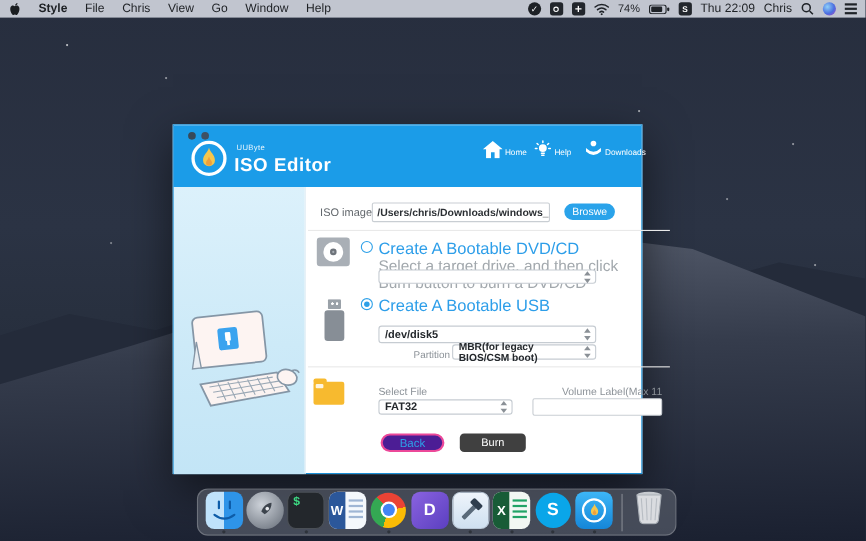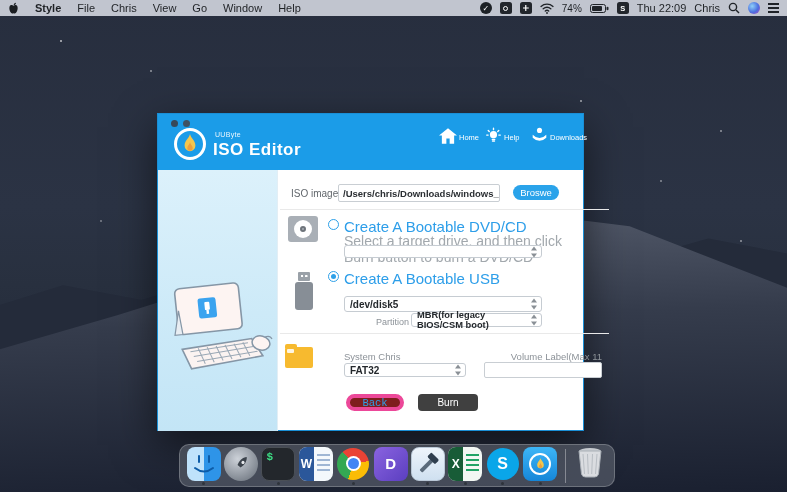--- a/index.html
+++ b/index.html
@@ -57,21 +57,21 @@
   .radio .dot { width:5px; height:5px; border-radius:50%; background:#2da0e8; display:none; }
   .radio.checked .dot { display:block; }
   .sec-title { position:absolute; color:#2d9ee9; font-size:15px; cursor:default; }
   .sec-desc { position:absolute; color:#a2a8ad; font-size:14px; }
   .sel { position:absolute; background:#fff; border:1px solid #c6ccd2; border-radius:3px; display:flex; align-items:center; padding:0 16px 0 5px; font-size:10px; font-weight:bold; color:#24282c; cursor:pointer; }
   .sel .stepper { position:absolute; right:3px; top:50%; transform:translateY(-50%); width:7px; height:11px; }
   .stepper i, .stepper b { position:absolute; left:0; width:0; height:0; border-left:3.5px solid transparent; border-right:3.5px solid transparent; }
   .stepper i { top:0; border-bottom:4px solid #8a9096; }
   .stepper b { bottom:0; border-top:4px solid #8a9096; }
   .small-lbl { position:absolute; color:#8c9298; font-size:9px; }
-  .back-btn { position:absolute; background:#7f1d1d; border:4px solid #ec4899; color:#2da0e8; border-radius:9px; font-size:10.5px; display:flex; align-items:center; justify-content:center; cursor:pointer; font-family:Liberation Mono, monospace; }
+  .back-btn { position:absolute; background:#4c1d95; border:2px solid #ec4899; color:#2da0e8; border-radius:9px; font-size:10.5px; display:flex; align-items:center; justify-content:center; cursor:pointer; font-family:Liberation Sans, sans-serif; }
   .burn-btn { position:absolute; background:#404040; border:none; color:#fff; border-radius:4px; font-size:10px; display:flex; align-items:center; justify-content:center; cursor:pointer; font-family:inherit; }
 
   
   .dvd-ic { position:absolute; left:130px; top:102px; width:30px; height:26px; background:#a9afb6; border-radius:3px; display:flex; align-items:center; justify-content:center; }
   .dvd-ic .disc { width:18px; height:18px; background:#fff; border-radius:50%; display:flex; align-items:center; justify-content:center; }
   .dvd-ic .hub { width:6px; height:6px; background:#a9afb6; border-radius:50%; border:2px solid #6e747b; }
   .usb-ic { position:absolute; left:137px; top:158px; width:18px; }
   .usb-ic .cap { width:12px; height:9px; background:#9aa1a8; margin:0 auto; border-radius:1px;
      background-image:radial-gradient(circle at 35% 45%, #fff 1px, transparent 1.4px), radial-gradient(circle at 70% 45%, #fff 1px, transparent 1.4px); }
   .usb-ic .body { width:18px; height:28px; background:#878e96; border-radius:3px; margin-top:1px; }
@@ -278,21 +278,21 @@
     <span>MBR(for legacy BIOS/CSM boot)</span>
     <span class="stepper">
         <i></i>
         <b></b>
       </span>
   </div>
 
   <div class="divider" style="left:122px;top:219px;width:329px;"></div>
 
   <div class="folder-ic"></div>
-  <span class="small-lbl" style="left:186px;top:237px;font-size:9.5px;">System Chris</span>
+  <span class="small-lbl" style="left:186px;top:237px;font-size:9.5px;">Select File</span>
   <div class="sel" style="left:186px;top:249px;width:122px;height:14px;">
     <span>FAT32</span>
     <span class="stepper">
         <i></i>
         <b></b>
       </span>
   </div>
   <span class="small-lbl" style="left:326px;top:237px;width:118px;text-align:right;font-size:9.5px;">Volume Label(Max 11 chars)</span>
   <div class="txt-input" style="left:326px;top:248px;width:118px;height:16px;"></div>
 

